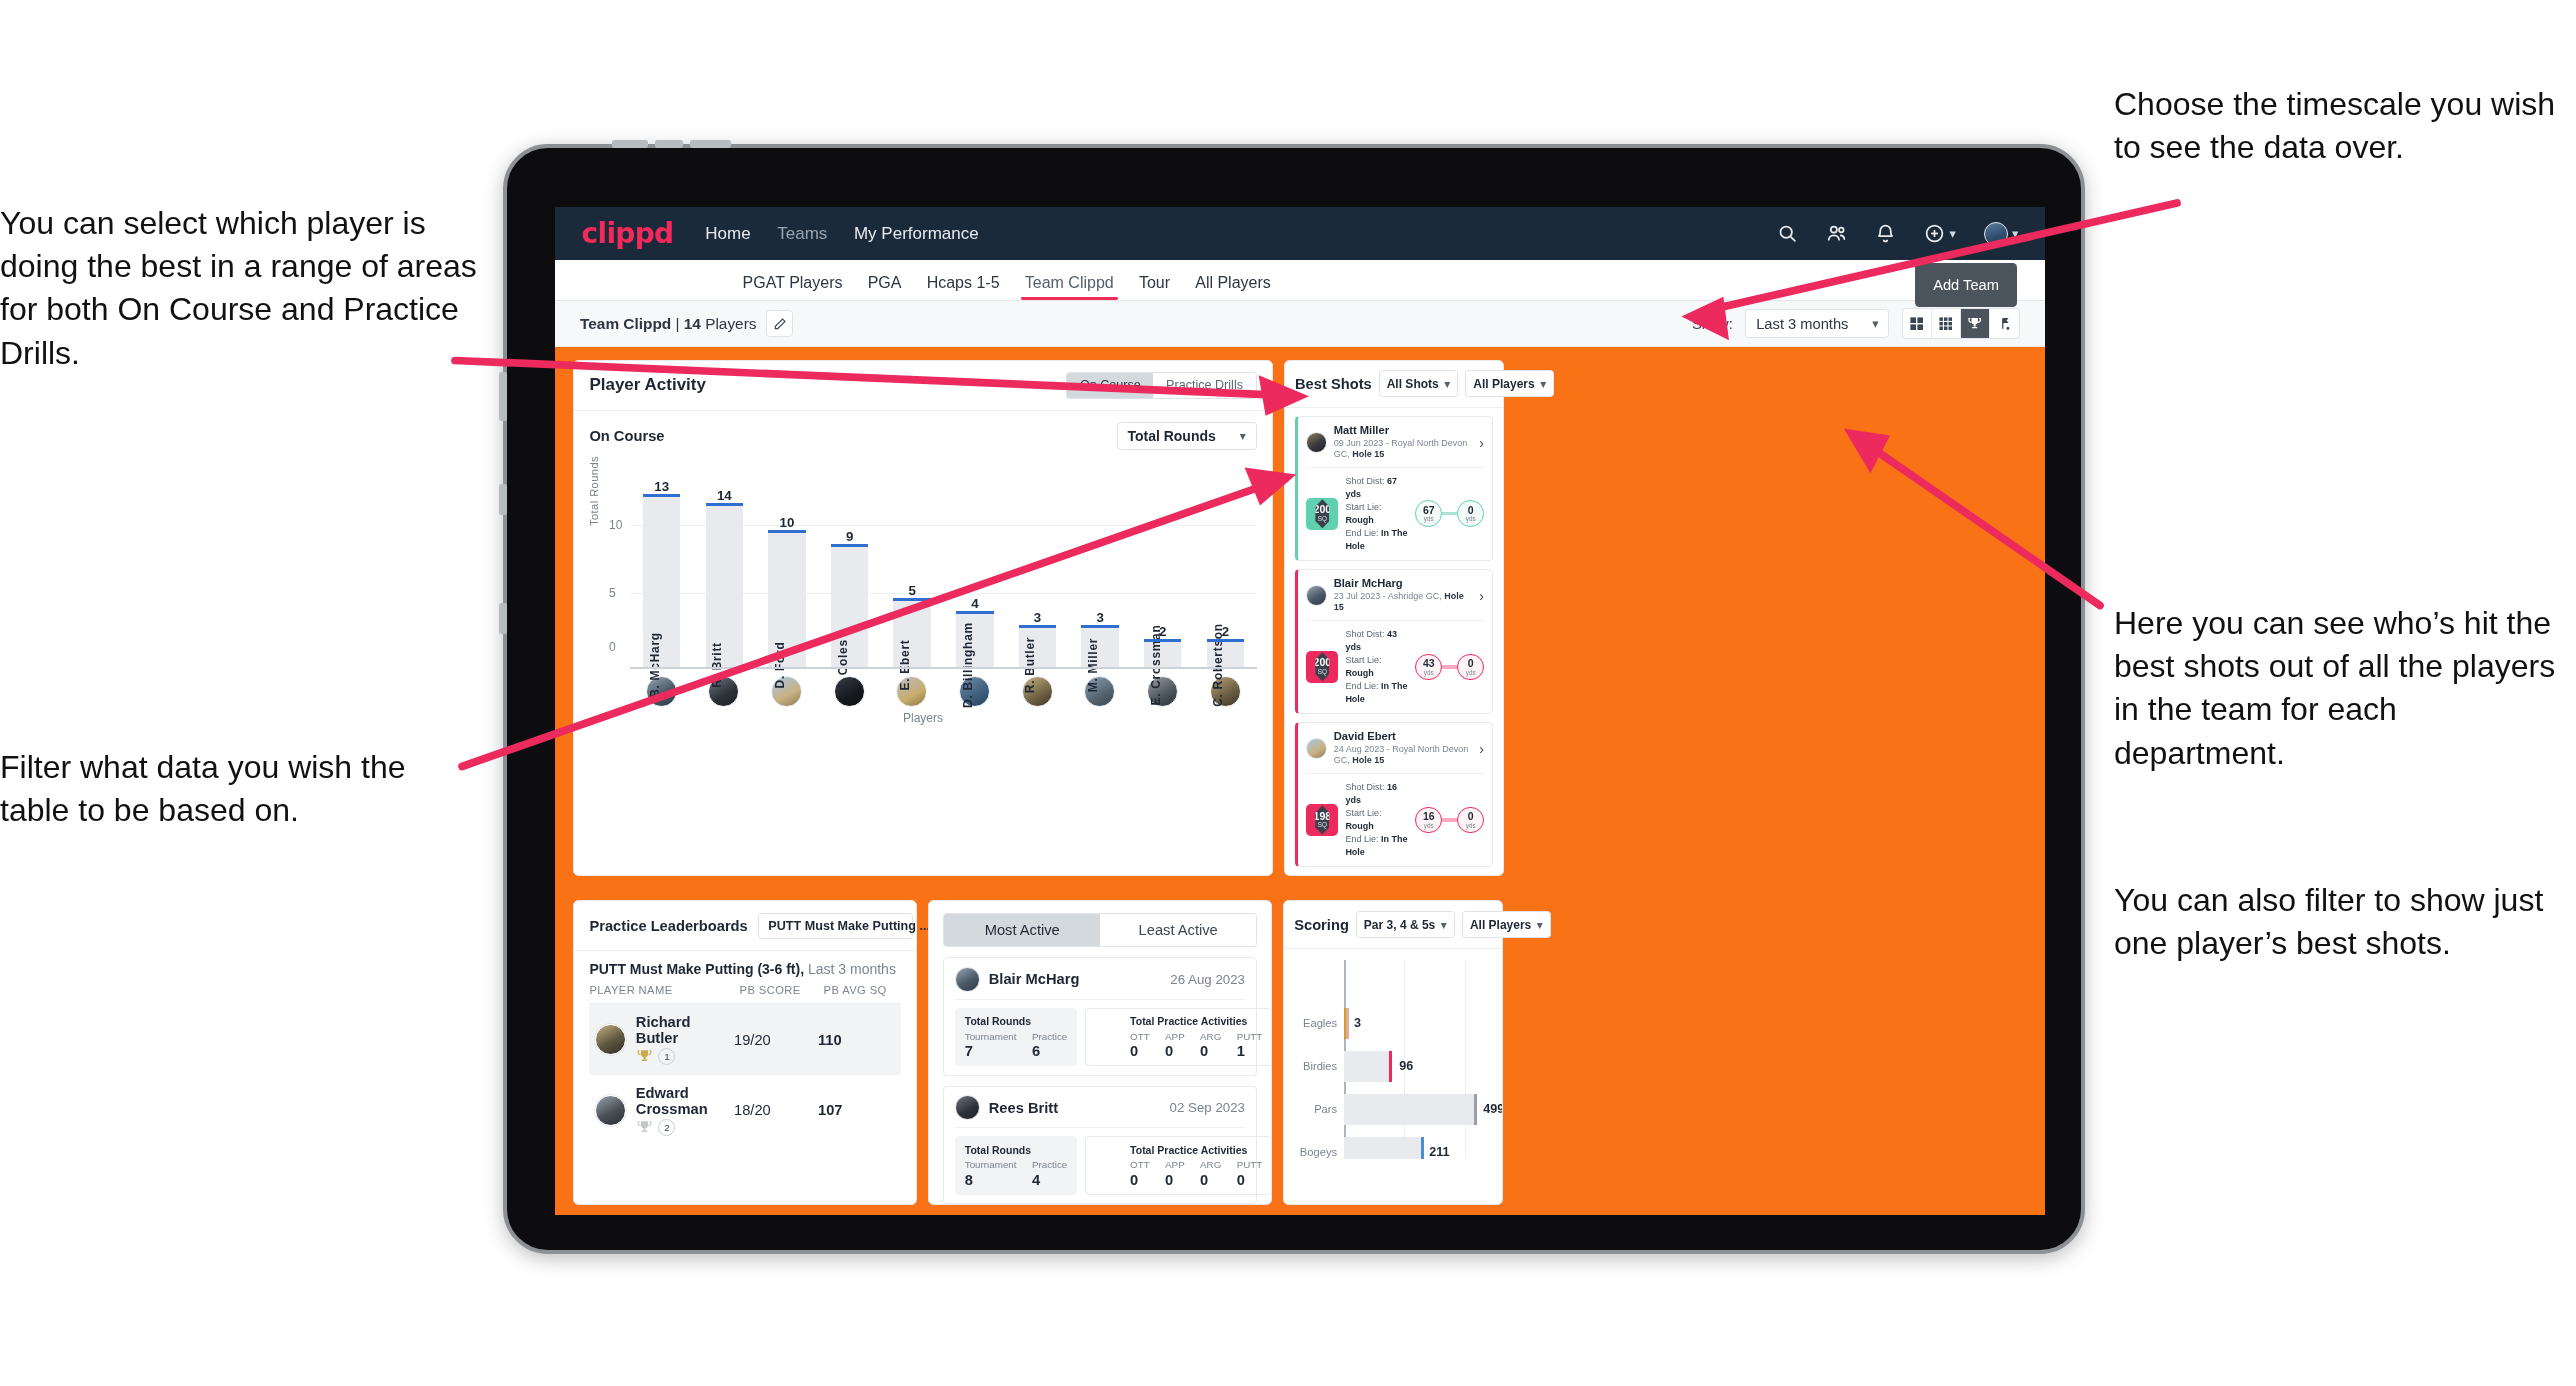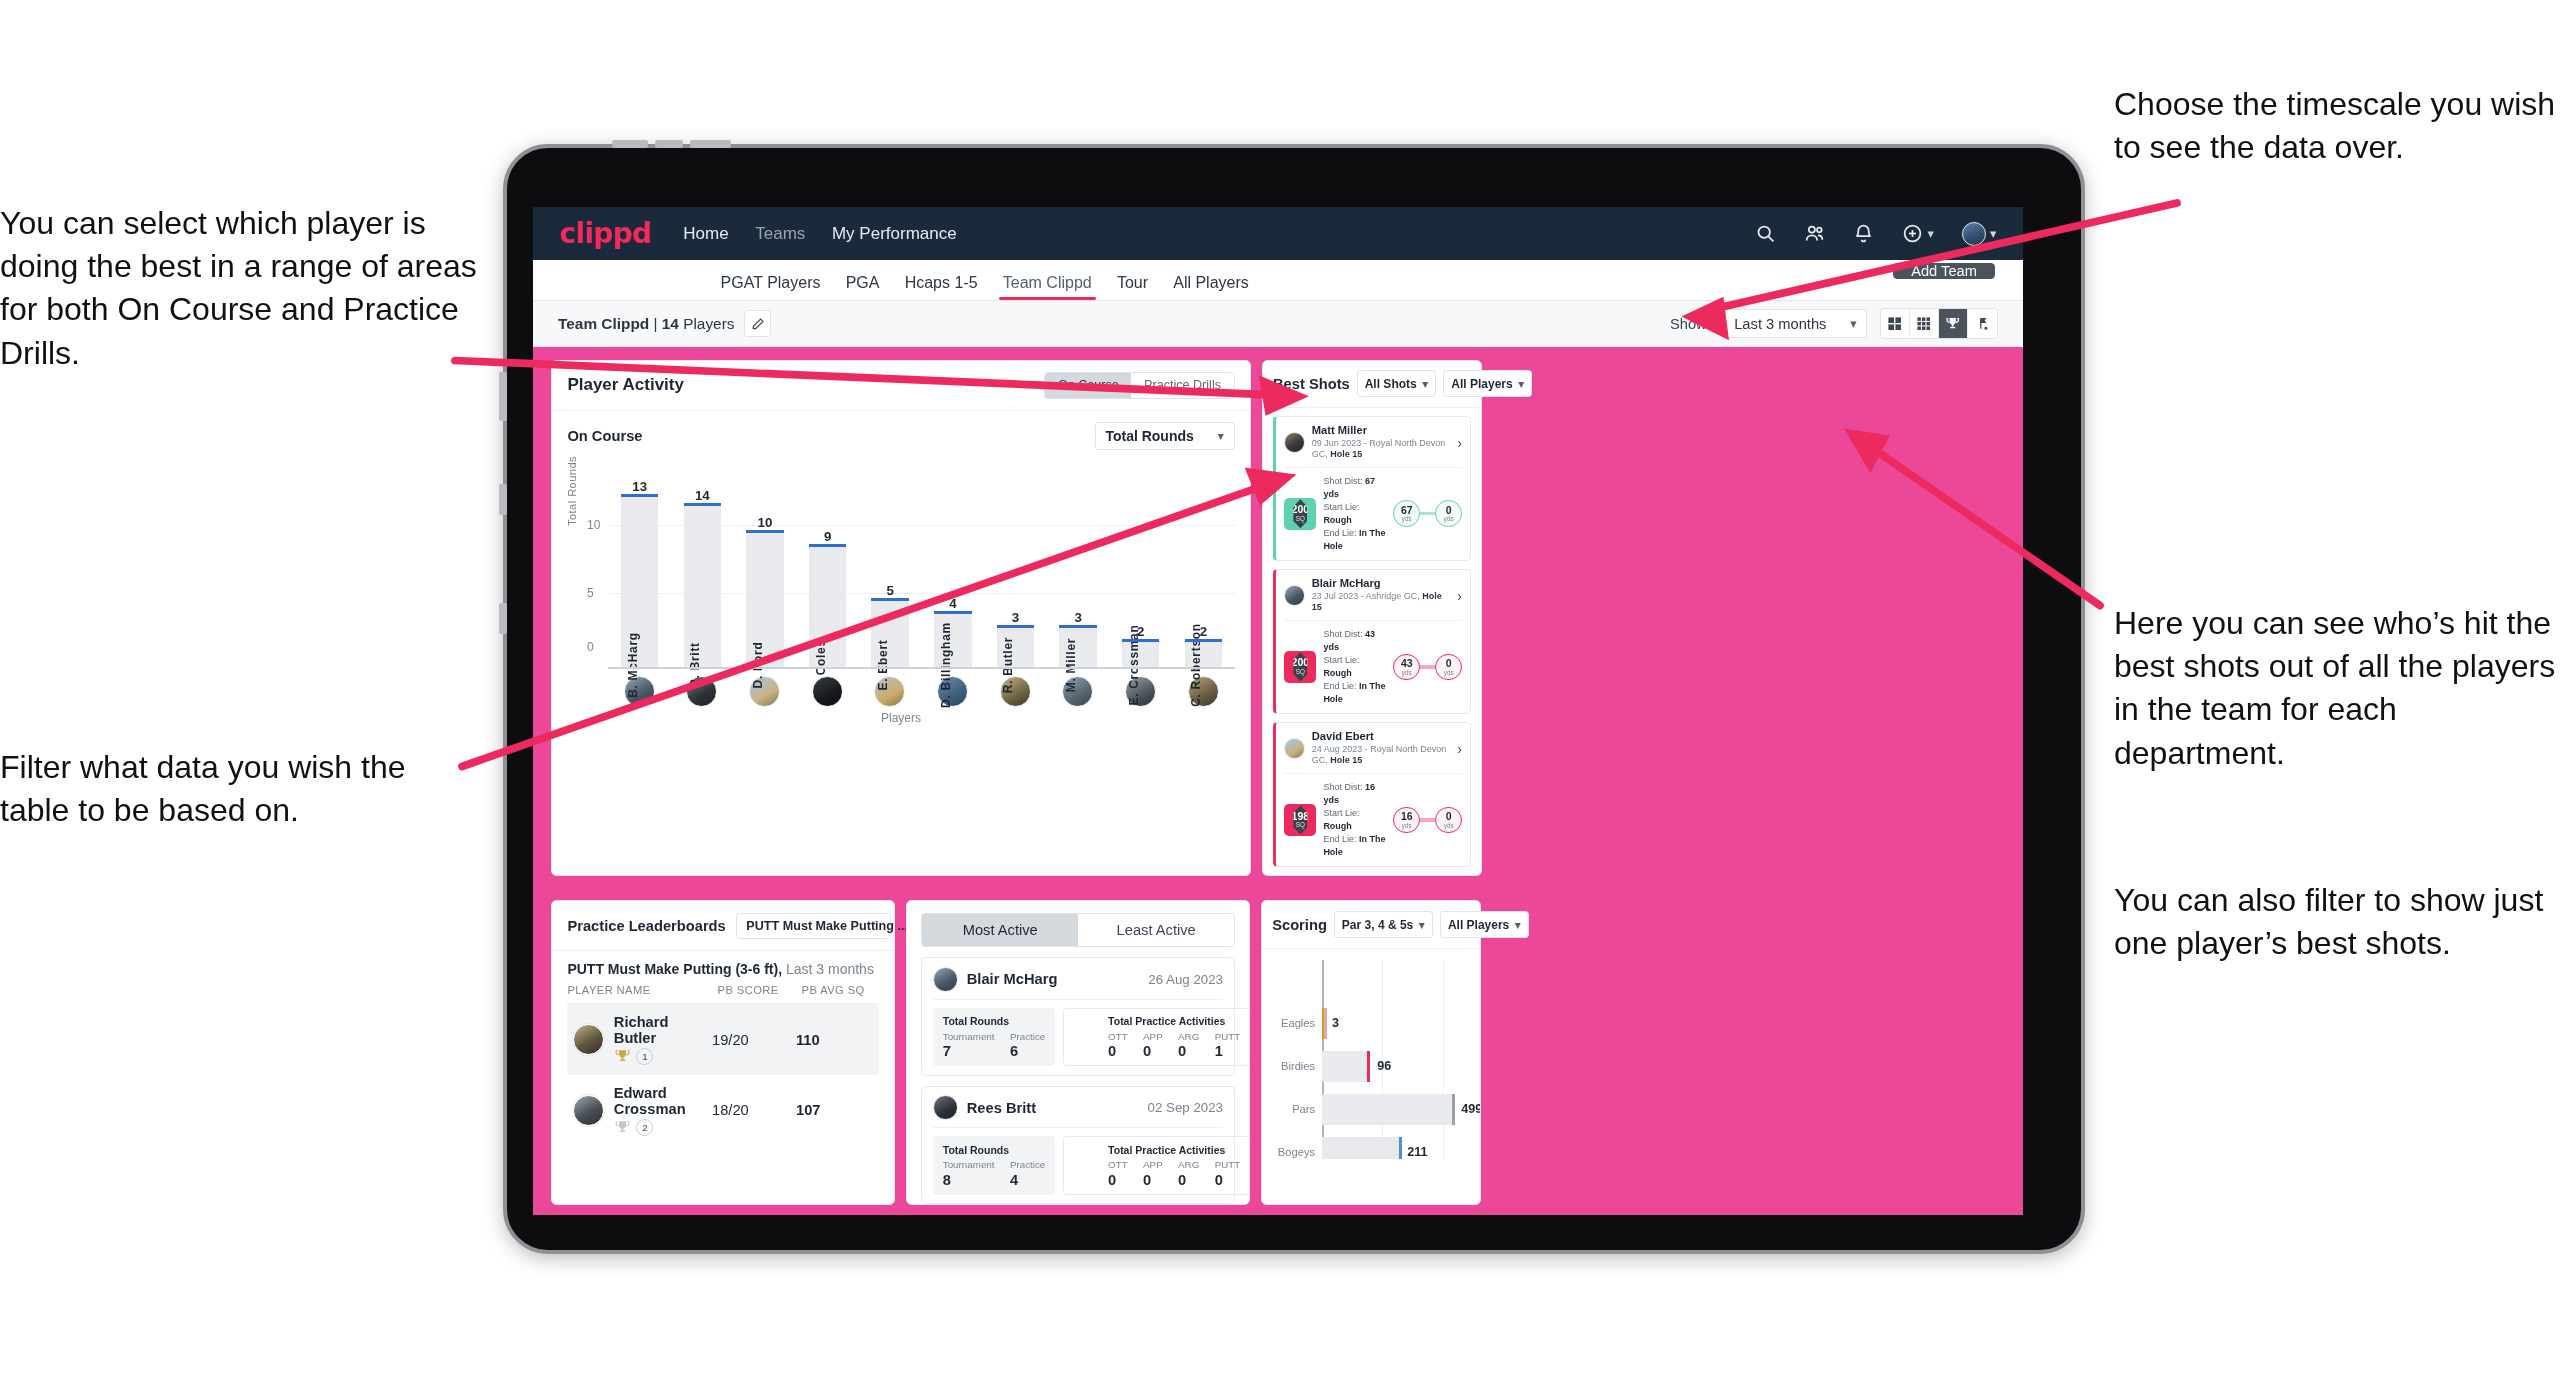--- a/index.html
+++ b/index.html
@@ -37,23 +37,23 @@
   #btn-a { left: 105px; top: -8.4px; width: 36px; height: 8.4px; }
   #btn-b { left: 148px; top: -8.4px; width: 28px; height: 8.4px; }
   #btn-c { left: 183px; top: -8.4px; width: 41px; height: 8.4px; }
   #btn-side1 { left: -8.4px; top: 224px; width: 8.4px; height: 49px; }
   #btn-side2 { left: -8.4px; top: 336px; width: 8.4px; height: 31px; }
   #btn-side3 { left: -8.4px; top: 455px; width: 8.4px; height: 31px; }
 
   
   #screen {
     position: absolute;
-    left: 26px; top: 59px;
+    left: 48px; top: 59px;
     width: 1490px; height: 1008px;
-    background: #ec4899;
+    background: #f97316;
     overflow: hidden;
   }
 
   
   #topnav {
     height: 53px; background: #1b2a3a;
     display: flex; align-items: center;
     padding: 0 26.6px;
   }
   #logo { color: #f2295b; font-size: 28px; font-weight: 700; letter-spacing: -0.7px; margin-right: 32px; font-family: "DejaVu Sans", sans-serif; }
@@ -81,21 +81,21 @@
     white-space: nowrap; position: relative;
   }
   .subtab.active { color: #55606d; }
   .subtab.active:after {
     content: ""; position: absolute; left: 8.4px; right: 8.4px; bottom: 0;
     height: 2.8px; background: #f2295b; border-radius: 1.4px;
   }
   #add-team-btn {
     position: absolute; right: 28px; top: 2.8px;
     background: #4b535d; color: #ffffff;
-    font-size: 14.7px; padding: 0 18px; border-radius: 4.2px; margin-left: 33px;
+    font-size: 14.7px; padding: 14px 18px; border-radius: 4.2px; margin-left: 33px;
   }
 
   
   #toolbar {
     height: 46px; background: #f7f8fa;
     display: flex; align-items: center; padding: 0 25px;
     border-bottom: 0.7px solid #eceef1;
   }
   #team-label { font-size: 15.4px; color: #2d3642; text-align: center; }
   #team-label b { font-weight: 700; }

